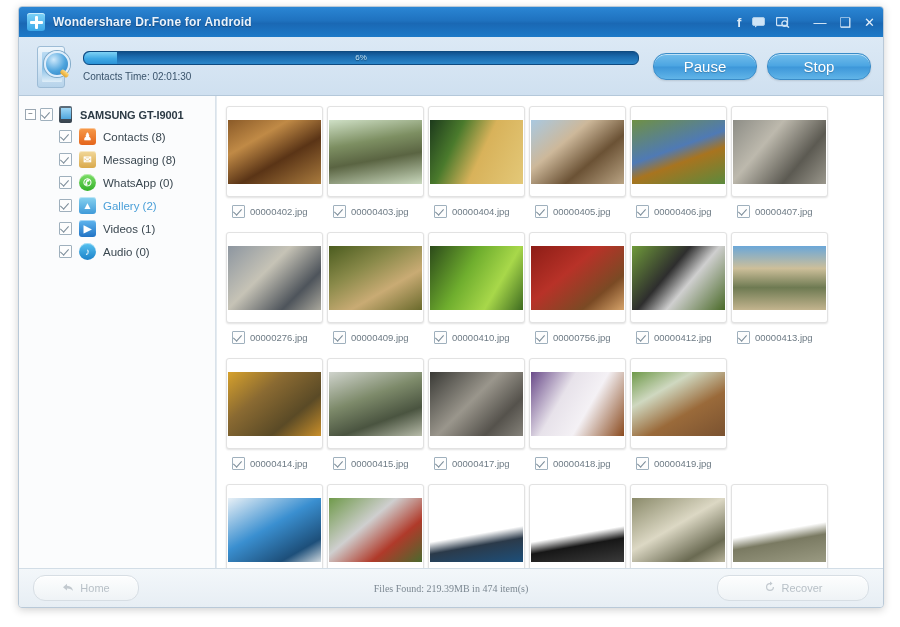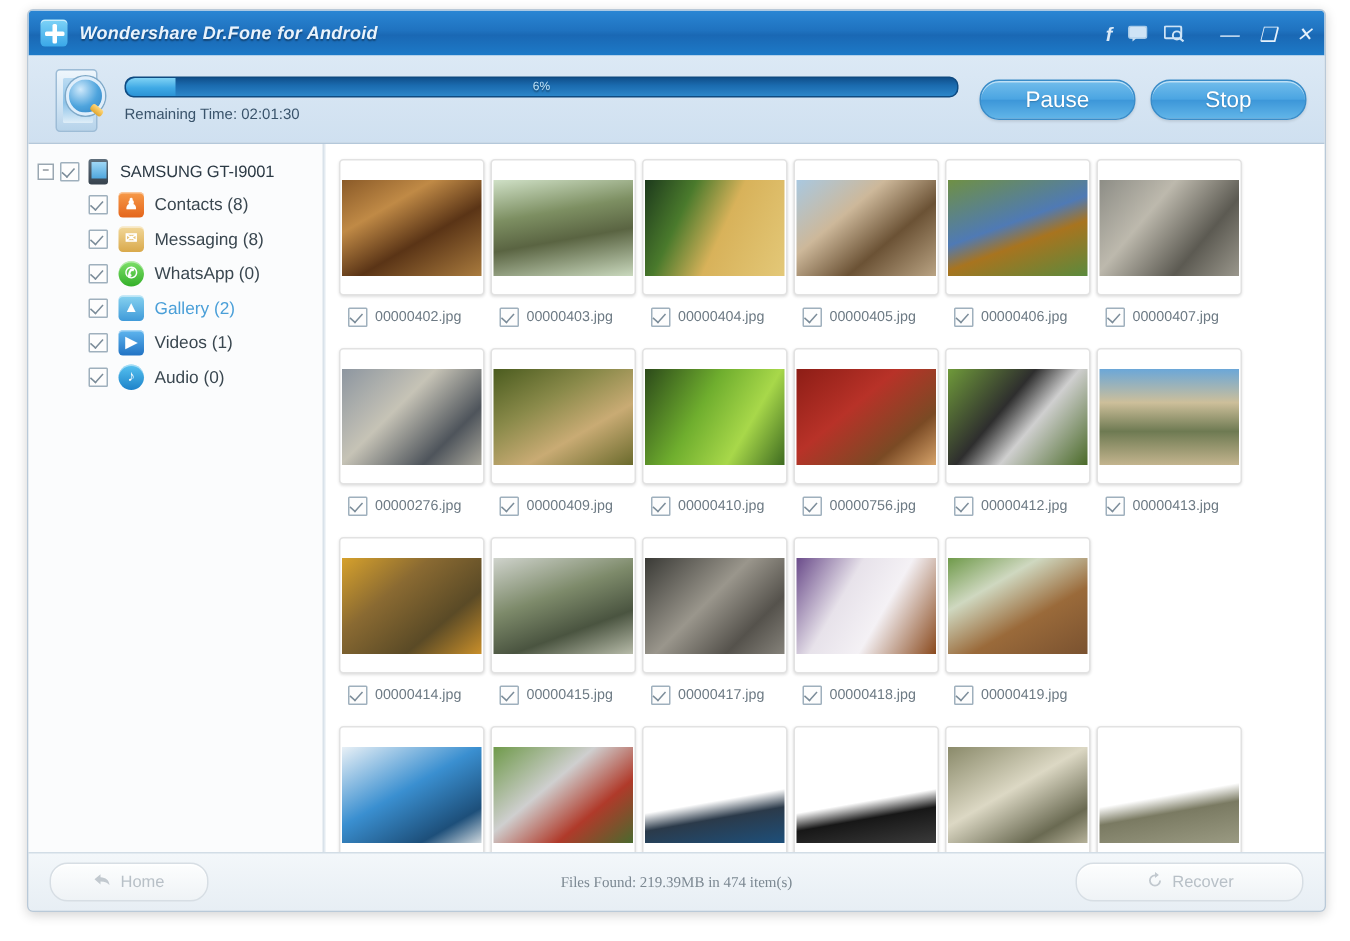--- a/index.html
+++ b/index.html
@@ -24,21 +24,20 @@
 
   
   .titlebar {
     height: 30px;
     background: linear-gradient(to bottom, #2a86d4 0%, #1f72bf 45%, #1a68b4 55%, #1d7ac8 100%);
     display: flex;
     align-items: center;
     padding: 0 6px 0 8px;
     position: relative;
     flex: none;
-    font-style: italic;
   }
   .logo-mark {
     width: 18px; height: 18px;
     background: linear-gradient(to bottom, #7ed3f7, #3aa7e8);
     border-radius: 3px;
     position: relative;
     margin-right: 8px;
     box-shadow: inset 0 1px 0 rgba(255,255,255,.6);
   }
   .logo-mark:before, .logo-mark:after {
@@ -205,21 +204,21 @@
     border-radius: 2px;
     position: relative; flex: none;
     margin-left: 2px;
   }
   .dev-icon:after {
     content: ""; position: absolute;
     left: 1.5px; top: 2px; width: 10px; height: 11px;
     background: linear-gradient(to bottom, #9fd7f5, #4fa6dd);
   }
   .dev-label {
-    font-size: 11px; font-weight: normal; color: #2c3a45;
+    font-size: 11px; font-weight: bold; color: #2c3a45;
     margin-left: 4px;
     letter-spacing: -.1px;
   }
   .tree-item {
     display: flex; align-items: center;
     padding: 3px 4px 3px 40px;
     gap: 7px;
     cursor: pointer;
   }
   .cat-icon {
@@ -357,21 +356,21 @@
         </div>
       <div class="glass"></div>
       <div class="glass-handle"></div>
     </div>
 
     <div class="progress-wrap">
       <div class="progress-track">
         <div class="progress-fill" id="progress-fill" style="width: 6%;"></div>
         <div class="progress-pct">6%</div>
       </div>
-      <div class="remaining">Remaining Time: 02:01:30</div>
+      <div class="remaining">Contacts Time: 02:01:30</div>
     </div>
 
     <div class="scan-buttons">
       <div class="pill-btn">Pause</div>
       <div class="pill-btn">Stop</div>
     </div>
   </div>
 
   <div class="body-row">
 

